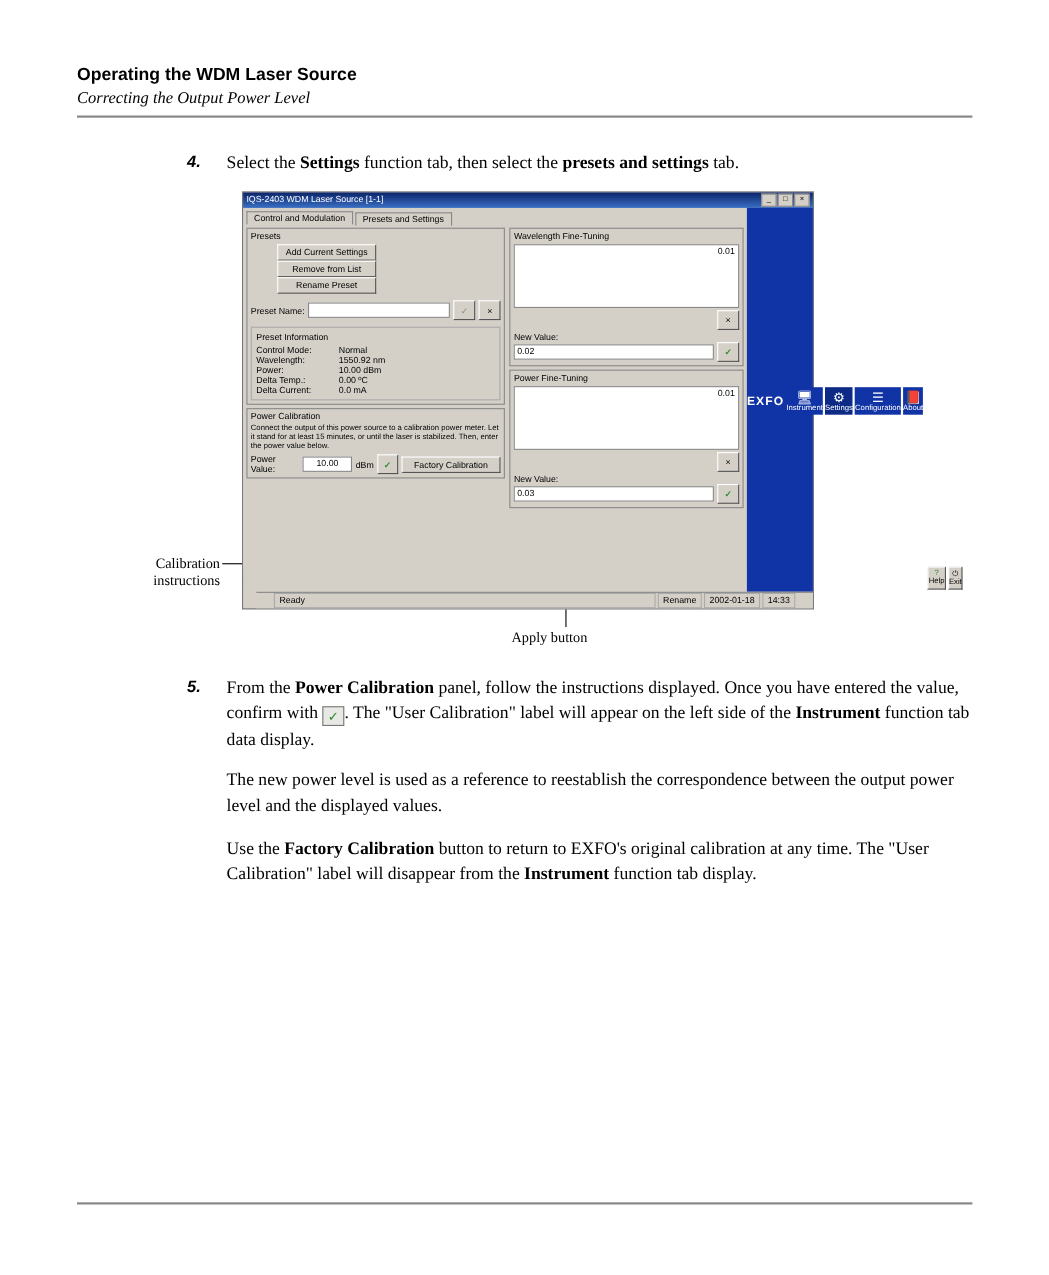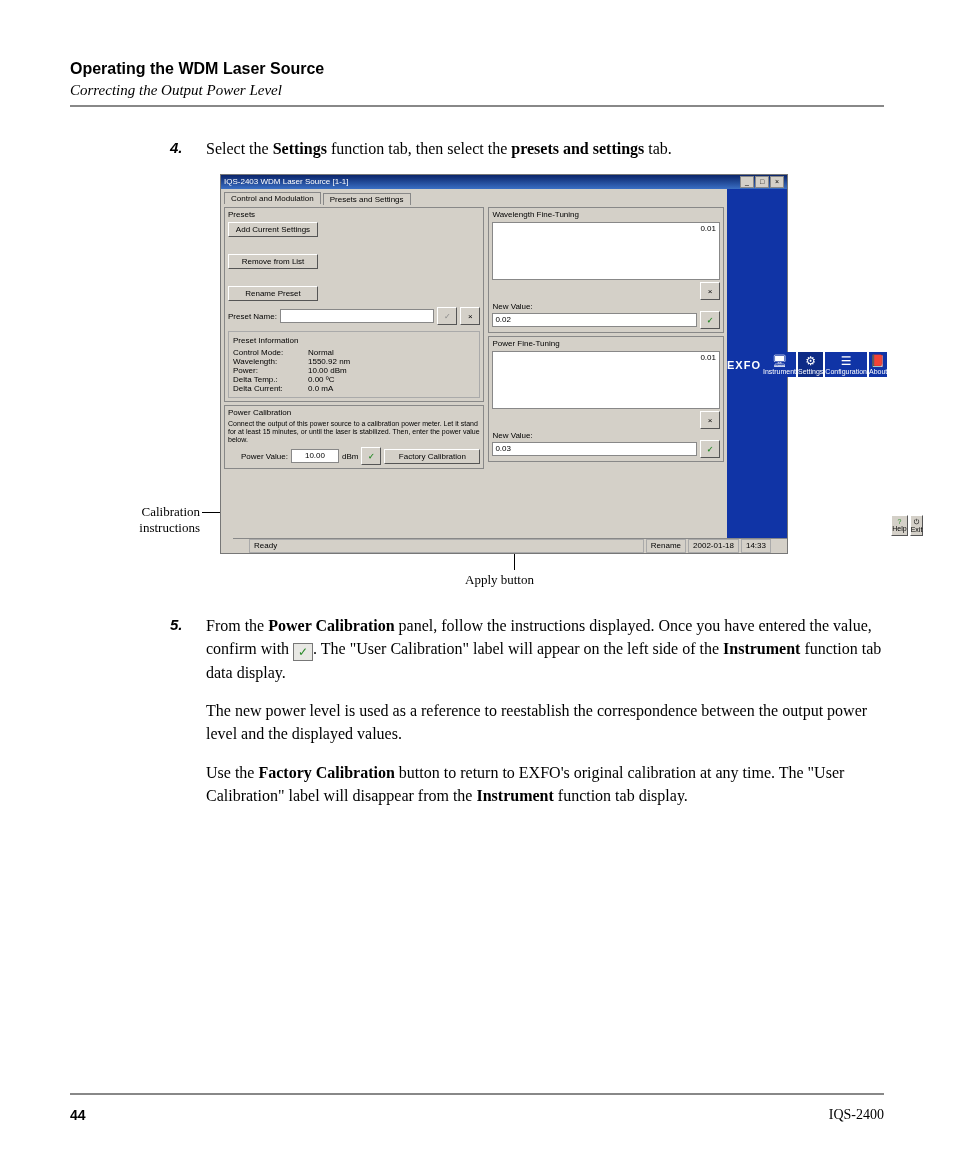--- a/index.html
+++ b/index.html
@@ -101,21 +101,21 @@
     position: absolute;
     left: 444px;
     top: 358px;
     height: 38px;
     border-left: 1px solid #000;
   }
   .screenshot {
     position: absolute;
     left: 150px;
     top: 0;
-    width: 568px;
+    width: 520px;
     height: 380px;
     border: 1px solid #777;
     background: #d4d0c8;
     font-family: Tahoma, Arial, sans-serif;
     font-size: 8px;
     box-sizing: border-box;
     display: flex;
     flex-direction: column;
   }
   .titlebar {
@@ -271,21 +271,21 @@
           <div class="tabs-row">
             <div class="tab">Control and Modulation</div>
             <div class="tab active">Presets and Settings</div>
           </div>
           <div class="content-row">
 
             <div class="col" style="flex:1.05;">
               <div class="group" style="flex:0 0 auto;">
                 <div class="group-title">Presets</div>
                 <div style="display:flex; gap:4px;">
-                  <div style="display:flex; flex-direction:column; gap:17px; width:90px;">
+                  <div style="display:flex; flex-direction:column; gap:0; width:90px;margin-left:24px;">
                     <div class="btn3d">Add Current Settings</div>
                     <div class="btn3d">Remove from List</div>
                     <div class="btn3d">Rename Preset</div>
                   </div>
                 </div>
                 <div class="row" style="margin-top:6px;">
                   <span class="label">Preset Name:</span>
                   <span class="txt" style="flex:1;"></span>
                   <span class="btn3d small-btn gray">✓</span>
                   <span class="btn3d small-btn">×</span>
@@ -392,17 +392,13 @@
     </div>
   </div>
 
   <div class="para">The new power level is used as a reference to reestablish the correspondence between the output power level and the displayed values.</div>
 
   <div class="para">
     <span>Use the </span><span class="bold">Factory Calibration</span><span> button to return to EXFO's original calibration at any time. The "User Calibration" label will disappear from the </span><span class="bold">Instrument</span><span> function tab display.</span>
   </div>
 
   <hr class="footer-hr" style="position:absolute; bottom:58px; left:70px; right:70px;">
-  <div class="footer" style="position:absolute; bottom:36px; left:70px; right:70px;">
-    <span class="pg">44</span>
-    <span>IQS-2400</span>
-  </div>
 </div>
 
 </body></html>

